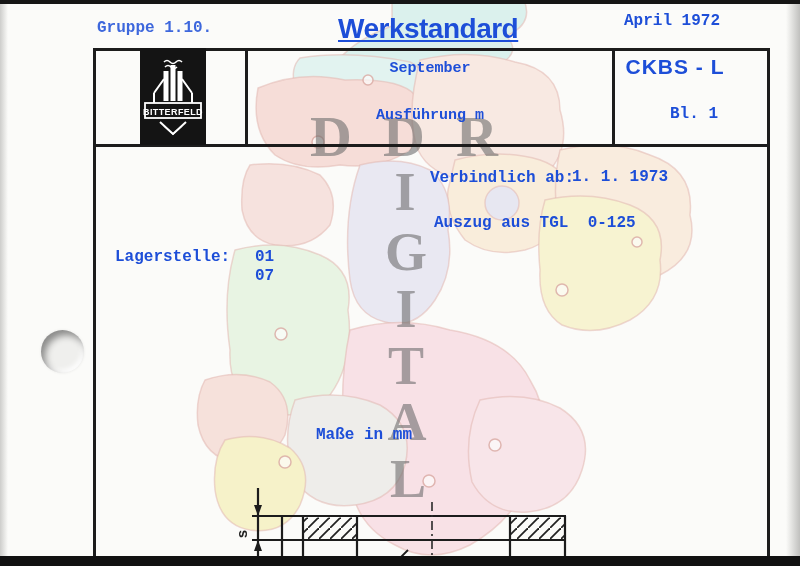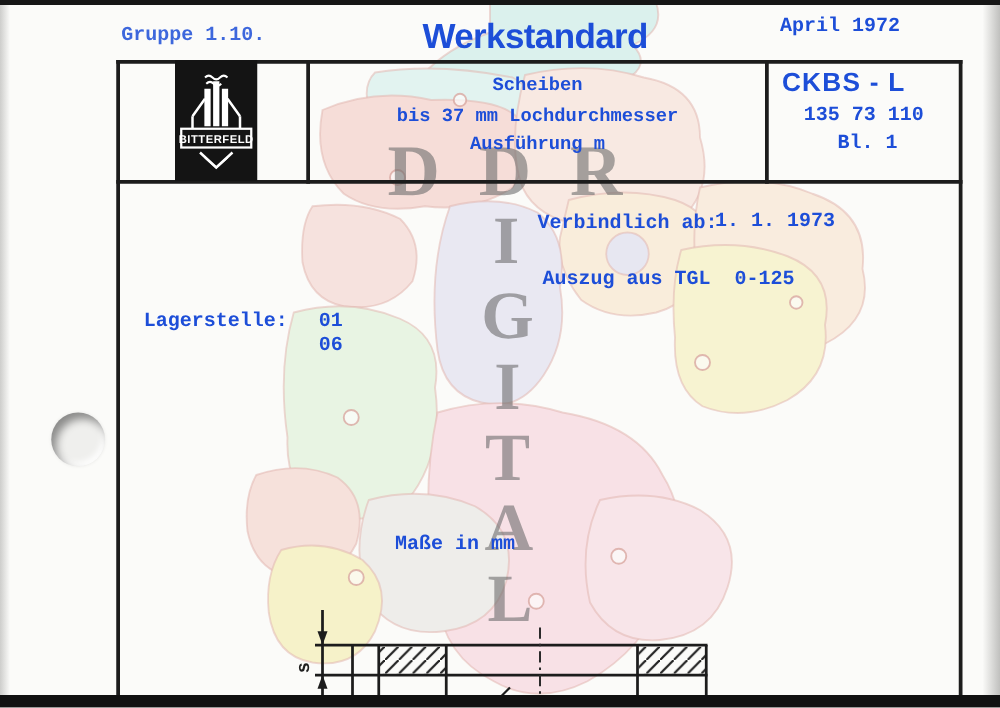--- a/index.html
+++ b/index.html
@@ -22,21 +22,21 @@
   .wm-letter{position:absolute;z-index:2;transform:translate(-50%,-50%);
              font-family:"Liberation Serif","DejaVu Serif",serif;font-weight:700;
              font-size:58px;color:rgba(105,105,105,.58);line-height:1;}
   .wm-letter.v{font-size:54px;}
   
   .ink{position:absolute;z-index:3;color:#1d4ed8;white-space:pre;line-height:1.15;}
   .mono16{font-size:16px;font-weight:700;}
   .mono15{font-size:15px;font-weight:700;}
   .line{position:absolute;background:#1c1c1c;z-index:3;}
   .title-main{font-family:"Liberation Sans","DejaVu Sans",sans-serif;font-weight:700;
-              font-size:28px;letter-spacing:-0.5px;}
+              font-size:28px;letter-spacing:-0.5px;text-decoration:underline;}
   .code-bold{font-family:"Liberation Sans","DejaVu Sans",sans-serif;font-weight:700;
              font-size:21px;letter-spacing:1px;}
   .center{text-align:center;}
   svg{display:block;}
   .drawing{position:absolute;left:0;top:0;z-index:4;pointer-events:none;}
   .logo-wrap{position:absolute;left:140px;top:48px;z-index:4;}
 </style>
 </head>
 <body>
 
@@ -123,34 +123,32 @@
       <g fill="#fff">
         <rect x="23.5" y="23" width="5" height="30"></rect>
         <rect x="30.5" y="17" width="5" height="36"></rect>
         <rect x="37.5" y="23" width="5" height="30"></rect>
       </g>
       <rect x="5" y="55" width="56" height="15" fill="#141414" stroke="#fff" stroke-width="1.8"></rect>
       <text x="33" y="66.5" text-anchor="middle" fill="#fff" font-family="Liberation Sans, sans-serif" font-size="9" font-weight="700" letter-spacing="0.4">BITTERFELD</text>
     </svg>
   </div>
 
-  <div class="ink mono15 center" style="left:250px;top:60px;width:360px">Scheiben</div>
-  <div class="ink mono15 center" style="left:250px;top:85px;width:360px">bis 37 mm Lochdurchmesser</div>
+  <div class="ink mono15 center" style="left:250px;top:60px;width:360px">September</div>
   <div class="ink mono15 center" style="left:250px;top:107px;width:360px">Ausführung m</div>
 
   <div class="ink code-bold center" style="left:615px;top:55px;width:120px">CKBS - L</div>
-  <div class="ink mono16 center" style="left:615px;top:83px;width:152px">135 73 110</div>
   <div class="ink mono16 center" style="left:615px;top:105px;width:158px">Bl. 1</div>
 
   <span class="ink mono16" style="left:430px;top:169px">Verbindlich ab:</span>
   <span class="ink mono16" style="left:572px;top:168px">1. 1. 1973</span>
   <span class="ink mono16" style="left:434px;top:214px">Auszug aus TGL  0-125</span>
   <span class="ink mono16" style="left:115px;top:248px">Lagerstelle:</span>
   <span class="ink mono16" style="left:255px;top:248px">01</span>
-  <span class="ink mono16" style="left:255px;top:267px">06</span>
+  <span class="ink mono16" style="left:255px;top:267px">07</span>
   <span class="ink mono16" style="left:316px;top:426px">Maße in mm</span>
 
   <svg class="drawing" width="800" height="566" viewBox="0 0 800 566">
     <defs>
       <pattern id="hatch" patternUnits="userSpaceOnUse" width="11" height="11">
         <path d="M0,11 L11,0" stroke="#222" stroke-width="1.8"></path>
       </pattern>
     </defs>
     <g stroke="#1c1c1c" stroke-width="2.2" fill="none">
       <line x1="258" y1="488" x2="258" y2="556"></line>

